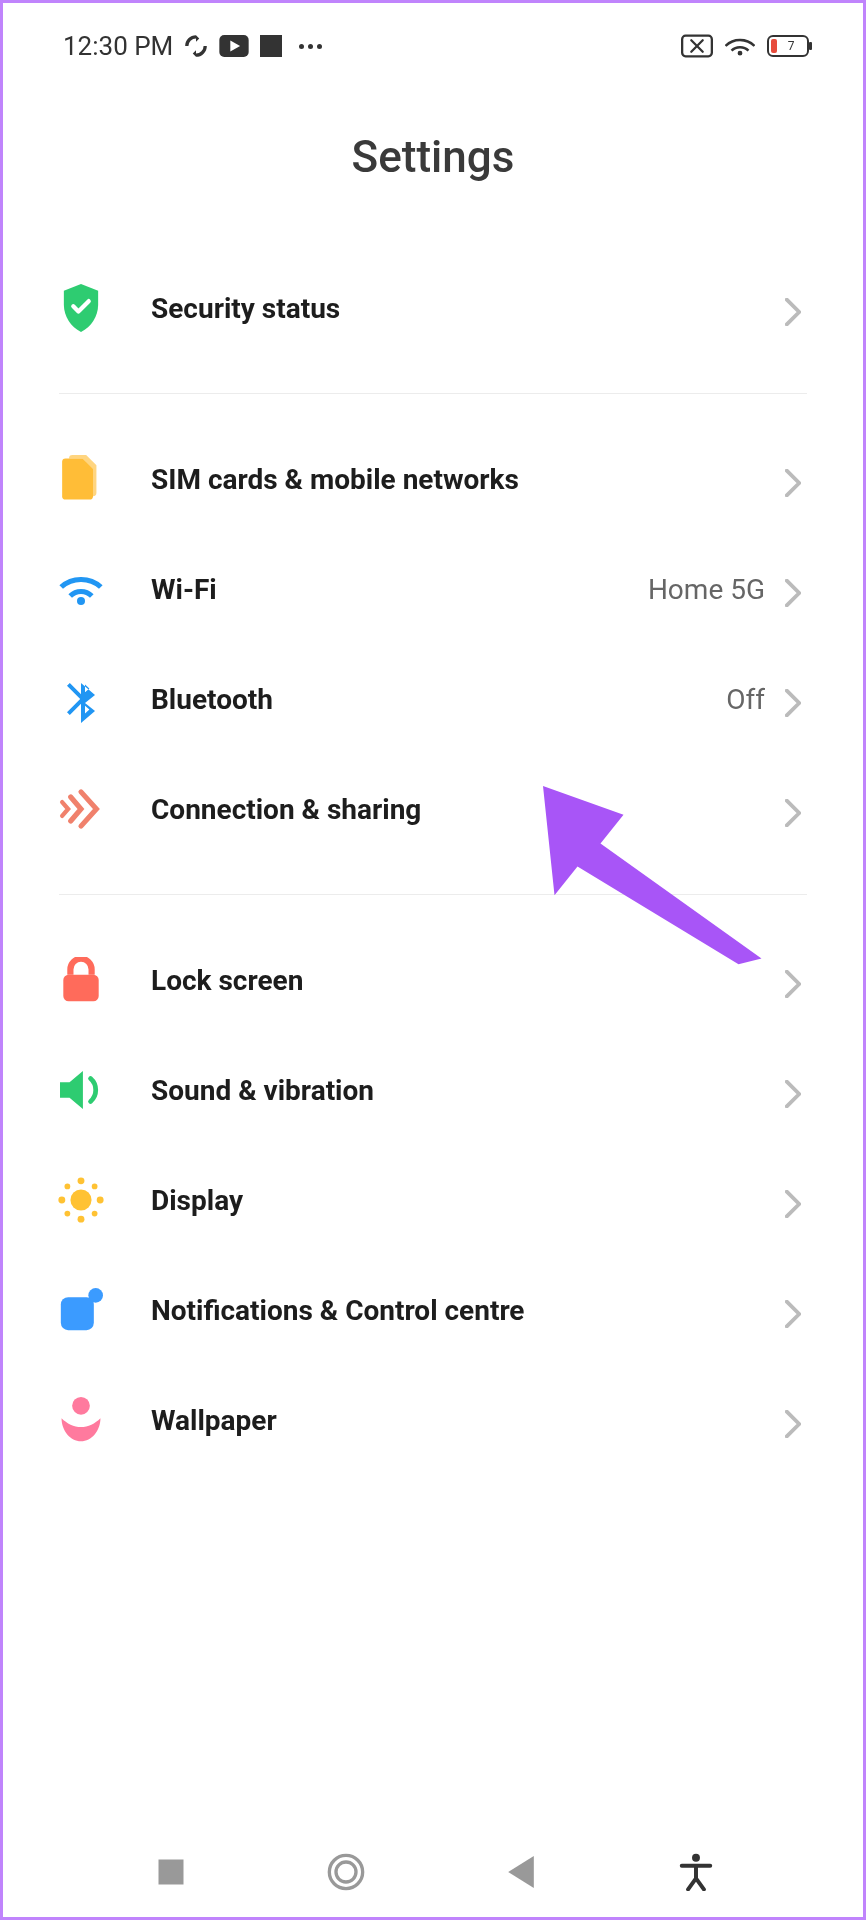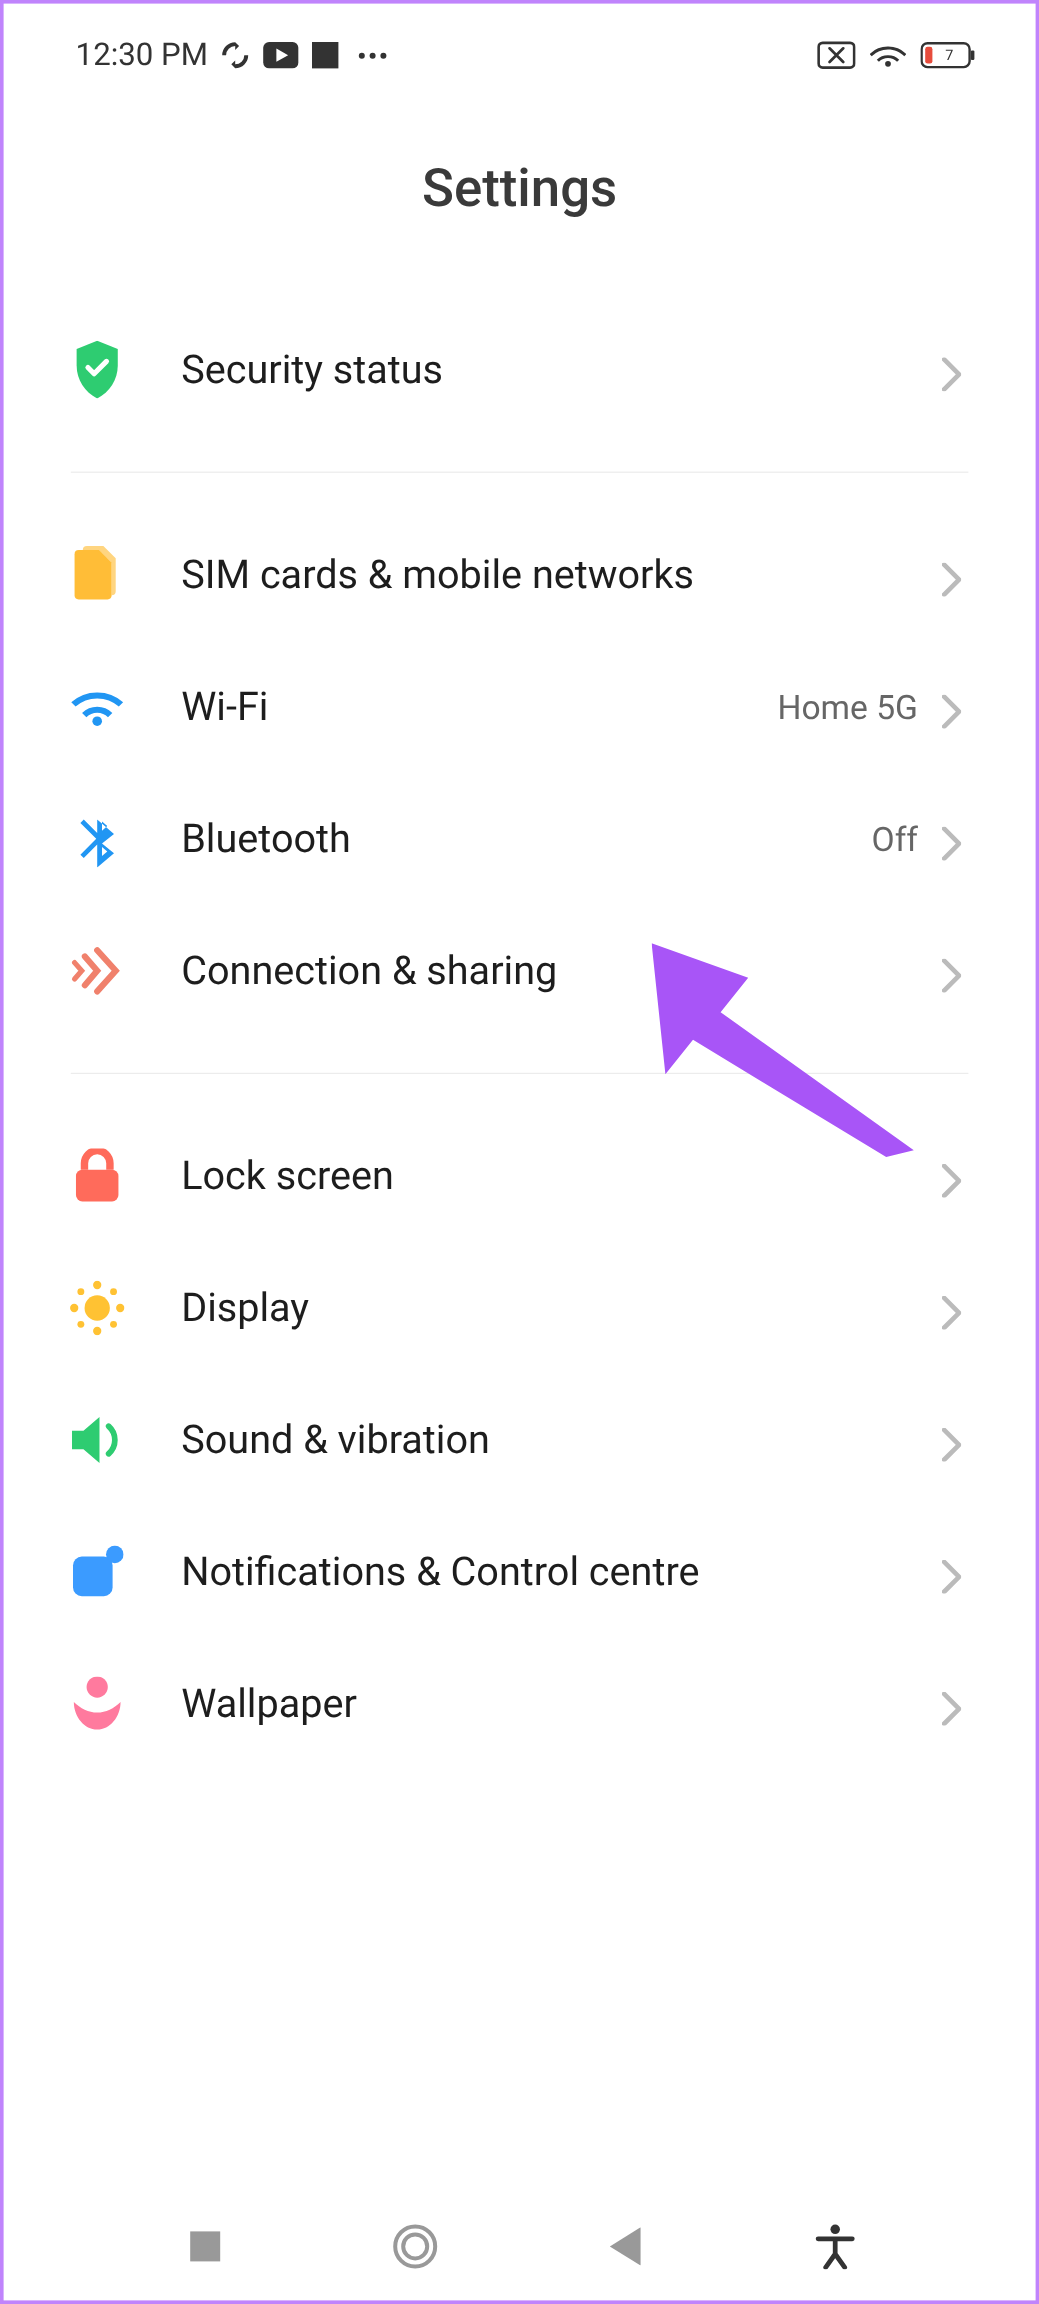--- a/index.html
+++ b/index.html
@@ -77,22 +77,22 @@
     }
     .item-icon {
       width: 48px;
       height: 48px;
       display: flex;
       align-items: center;
       justify-content: center;
       flex-shrink: 0;
     }
     .item-label {
-      font-size: 33px;
-      font-weight: 400;
+      font-size: 28px;
+      font-weight: 700;
       color: #1d1d1d;
       margin-left: 46px;
       flex: 1;
     }
     .item-value {
       font-size: 28px;
       color: #666;
       margin-right: 20px;
     }
     .chevron {
@@ -273,20 +273,35 @@
   <div class="divider"></div>
 
   <div class="settings-item">
     <span class="item-icon">
       <svg width="42" height="46" viewBox="0 0 22 26">
           <rect x="1" y="10" width="20" height="15" rx="3" fill="#ff6b5b"></rect>
           <path fill="none" stroke="#ff6b5b" stroke-width="3.5" d="M5 10V7a6 6 0 0112 0v3"></path>
         </svg>
     </span>
     <span class="item-label">Lock screen</span>
+    <span class="chevron">
+      <svg width="16" height="28" viewBox="0 0 10 18">
+          <path fill="none" stroke="#bbb" stroke-width="2.5" stroke-linecap="round" stroke-linejoin="round" d="M1 1l8 8-8 8"></path>
+        </svg>
+    </span>
+  </div>
+
+  <div class="settings-item">
+    <span class="item-icon">
+      <svg width="46" height="42" viewBox="0 0 24 22">
+          <path fill="#2ecc71" d="M1 7h5l7-6v20l-7-6H1z"></path>
+          <path fill="none" stroke="#2ecc71" stroke-width="2.5" stroke-linecap="round" d="M17 5a8 8 0 010 12"></path>
+        </svg>
+    </span>
+    <span class="item-label">Sound &amp; vibration</span>
     <span class="chevron">
       <svg width="16" height="28" viewBox="0 0 10 18">
           <path fill="none" stroke="#bbb" stroke-width="2.5" stroke-linecap="round" stroke-linejoin="round" d="M1 1l8 8-8 8"></path>
         </svg>
     </span>
   </div>
 
   <div class="settings-item">
     <span class="item-icon">
       <svg width="46" height="46" viewBox="0 0 24 24">
@@ -297,35 +312,20 @@
             <circle cx="2" cy="12" r="1.8"></circle>
             <circle cx="22" cy="12" r="1.8"></circle>
             <circle cx="4.9" cy="4.9" r="1.5"></circle>
             <circle cx="19.1" cy="4.9" r="1.5"></circle>
             <circle cx="4.9" cy="19.1" r="1.5"></circle>
             <circle cx="19.1" cy="19.1" r="1.5"></circle>
           </g>
         </svg>
     </span>
     <span class="item-label">Display</span>
-    <span class="chevron">
-      <svg width="16" height="28" viewBox="0 0 10 18">
-          <path fill="none" stroke="#bbb" stroke-width="2.5" stroke-linecap="round" stroke-linejoin="round" d="M1 1l8 8-8 8"></path>
-        </svg>
-    </span>
-  </div>
-
-  <div class="settings-item">
-    <span class="item-icon">
-      <svg width="46" height="42" viewBox="0 0 24 22">
-          <path fill="#2ecc71" d="M1 7h5l7-6v20l-7-6H1z"></path>
-          <path fill="none" stroke="#2ecc71" stroke-width="2.5" stroke-linecap="round" d="M17 5a8 8 0 010 12"></path>
-        </svg>
-    </span>
-    <span class="item-label">Sound &amp; vibration</span>
     <span class="chevron">
       <svg width="16" height="28" viewBox="0 0 10 18">
           <path fill="none" stroke="#bbb" stroke-width="2.5" stroke-linecap="round" stroke-linejoin="round" d="M1 1l8 8-8 8"></path>
         </svg>
     </span>
   </div>
 
   <div class="settings-item">
     <span class="item-icon">
       <svg width="44" height="44" viewBox="0 0 24 24">

